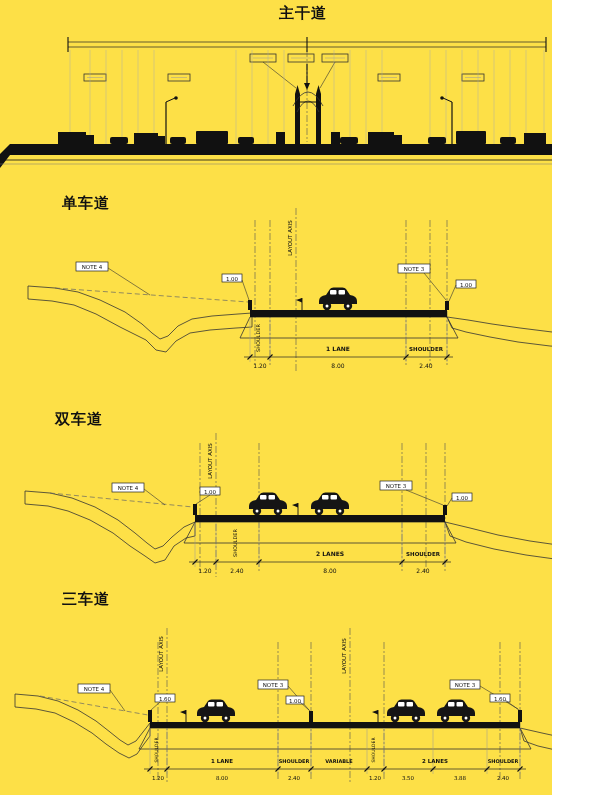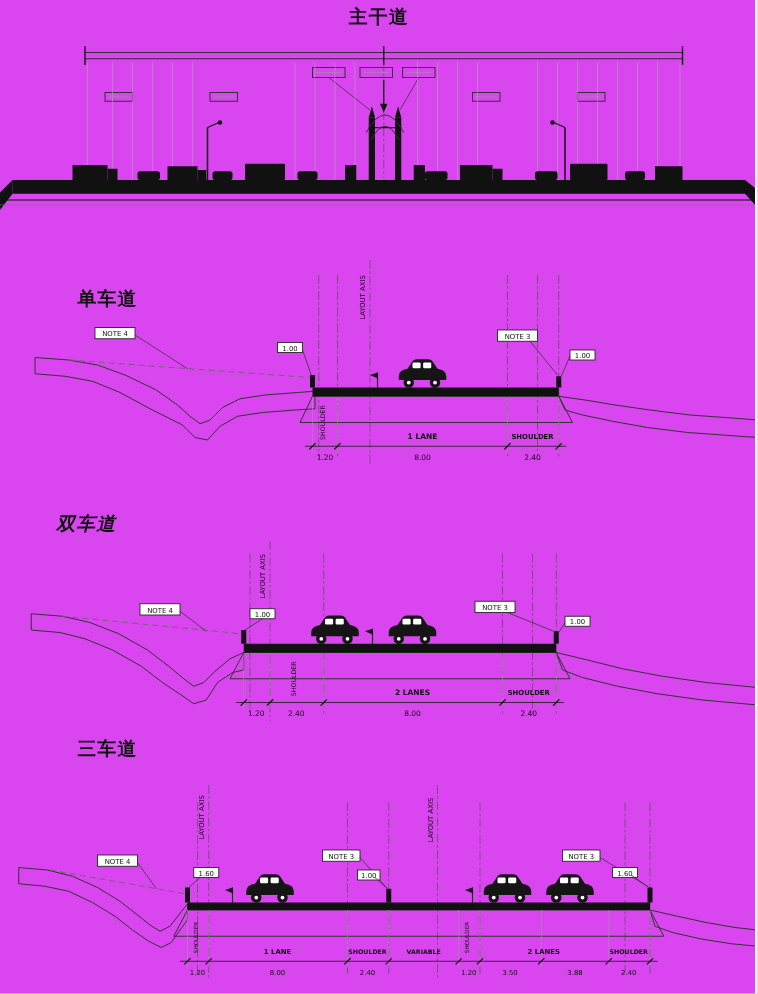--- a/index.html
+++ b/index.html
@@ -1,21 +1,21 @@
 <!DOCTYPE html>
 <html><head>
 <meta charset="utf-8">
 <style>
   html,body{margin:0;padding:0;background:#ffffff;}
-  #sheet{position:relative;width:604px;height:795px;background:#d946ef;overflow:hidden;
+  #sheet{position:relative;width:552px;height:795px;background:#fde047;overflow:hidden;
          font-family:"DejaVu Sans",sans-serif;color:#111;}
   .sec-title{position:absolute;font-size:15px;font-weight:700;color:#111;letter-spacing:1px;}
   #title-main{top:4px;left:0;width:606px;text-align:center;}
-  #title-single{top:194px;left:62px;margin-top:36px;}
-  #title-double{top:410px;left:45px;font-style:italic;}
+  #title-single{top:194px;left:62px;}
+  #title-double{top:410px;left:55px;}
   #title-triple{top:590px;left:62px;}
   svg{position:absolute;left:0;display:block;}
   #svg-main{top:26px;}
   #svg-single{top:200px;}
   #svg-double{top:425px;}
   #svg-triple{top:622px;}
   .t{font-family:"DejaVu Sans",sans-serif;fill:#111;}
   .thin{stroke:#999;stroke-width:0.5;}
   .vline{stroke:#aaa;stroke-width:0.45;}
   .axis{stroke:#555;stroke-width:0.6;stroke-dasharray:7 2 2 2;fill:none;}

